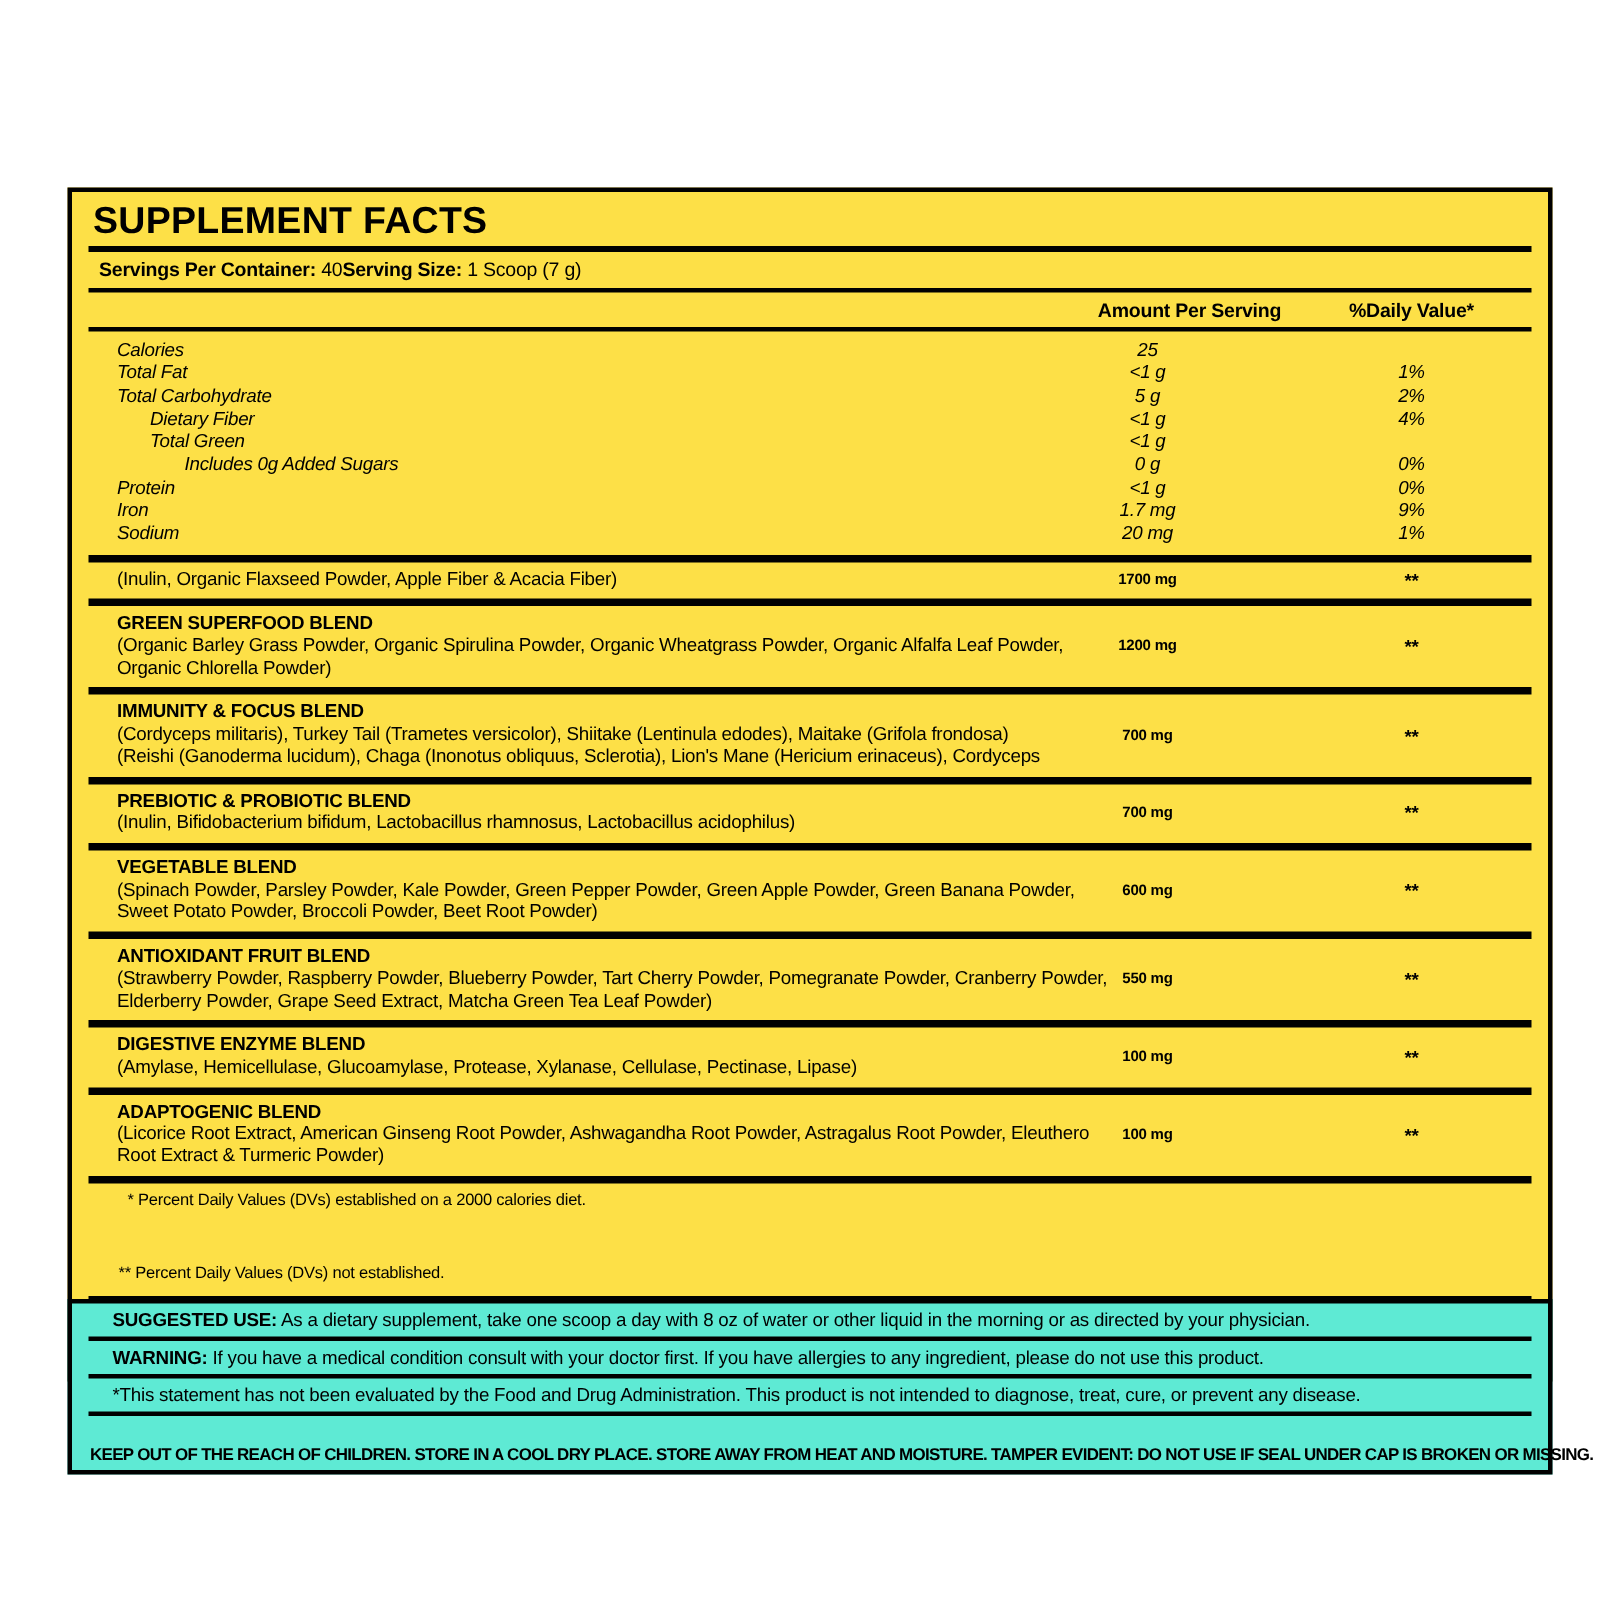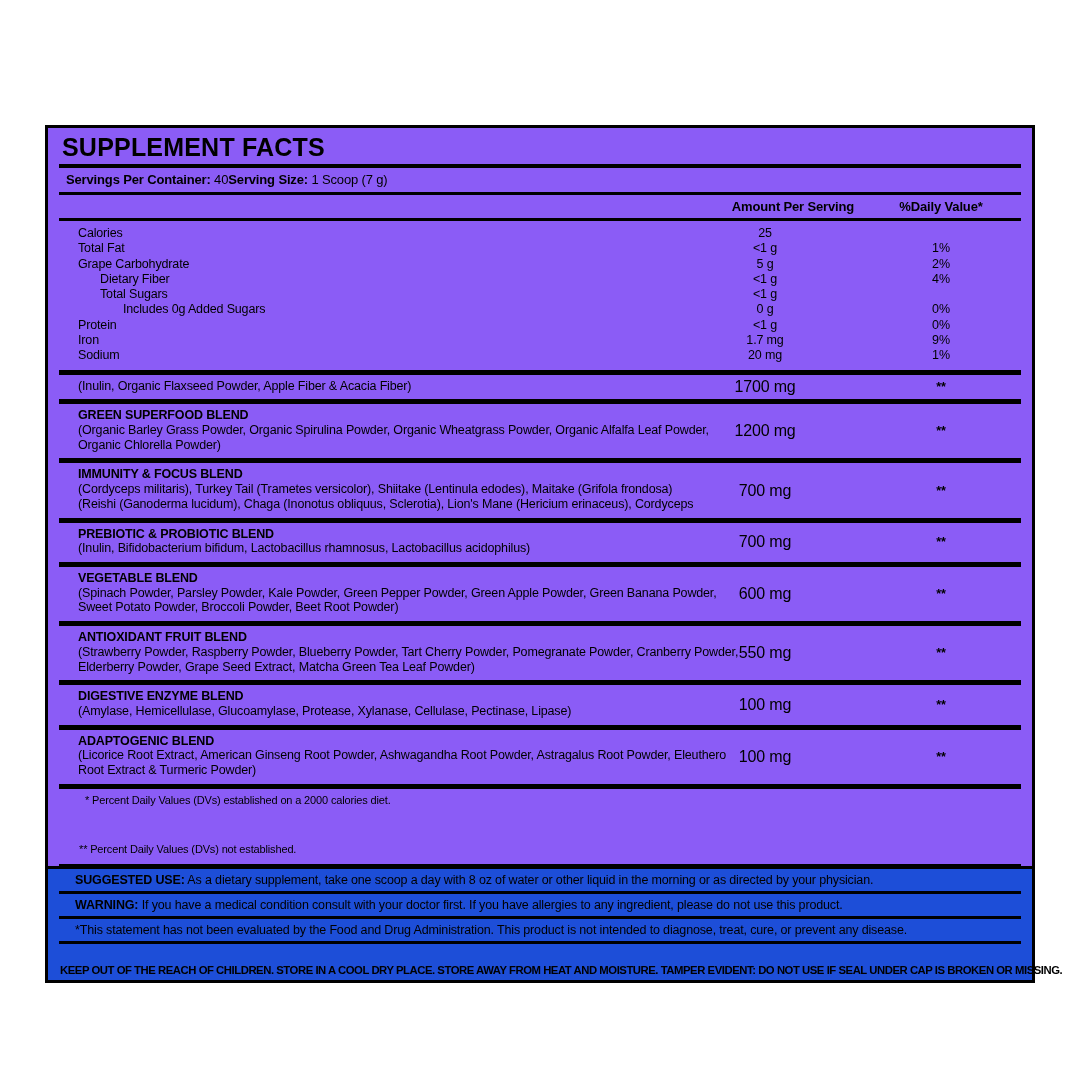--- a/index.html
+++ b/index.html
@@ -1,44 +1,44 @@
 <!DOCTYPE html>
 <html><head>
 <meta charset="utf-8">
 <style>
   html,body{margin:0;padding:0;background:#fff;}
   body{width:1080px;height:1080px;position:relative;font-family:"Liberation Sans",sans-serif;color:#000;letter-spacing:-0.15px;}
-  .facts-box{position:absolute;left:45px;top:125px;width:990px;box-sizing:border-box;border:3px solid #000;background:#8b5cf6;}
+  .facts-box{position:absolute;left:45px;top:125px;width:990px;box-sizing:border-box;border:3px solid #000;background:#fde047;}
   .inner{padding:0 11px 6px 11px;}
   .title{font-size:25px;font-weight:bold;letter-spacing:0.2px;padding:5px 0 2px 3px;}
   .rule{height:3px;background:#000;}
   .rule4{height:4px;background:#000;}
   .bar{height:5px;background:#000;}
   .serving-row{font-size:13px;padding:4px 0 5px 7px;}
   .serving-row b{margin-left:0;}
   .serving-size{margin-left:34px;}
   .hdr-row{position:relative;height:23px;}
   .hdr-amt{position:absolute;left:638px;width:192px;top:4px;text-align:center;font-weight:bold;font-size:13px;}
   .hdr-dv{position:absolute;left:802px;width:160px;top:4px;text-align:center;font-weight:bold;font-size:13px;}
   .nutrients{padding:5px 0 6px 0;}
-  .n-row{display:grid;grid-template-columns:1fr 192px 160px;font-size:12.5px;line-height:15.3px;}
+  .n-row{display:grid;grid-template-columns:1fr 192px 160px;font-size:12.5px;line-height:15.3px;font-style:italic;}
   .n-name{padding-left:19px;}
   .indent-1 .n-name{padding-left:41px;}
   .indent-2 .n-name{padding-left:64px;}
   .n-amt,.n-dv{text-align:center;}
   .blend{position:relative;padding:4px 0 6px 0;}
   .b-left{padding-left:19px;font-size:12.5px;line-height:14.7px;width:672px;}
   .b-head{font-weight:bold;}
-  .b-amt{position:absolute;left:610px;width:192px;top:50%;transform:translateY(-50%);text-align:center;font-weight:normal;font-size:16px;}
+  .b-amt{position:absolute;left:610px;width:192px;top:50%;transform:translateY(-50%);text-align:center;font-weight:bold;font-size:10px;}
   .b-dv{position:absolute;left:802px;width:160px;top:50%;transform:translateY(-50%);text-align:center;font-weight:bold;font-size:12.5px;}
   .footnotes{padding:5px 0 7px 0;font-size:11px;line-height:13.5px;}
   .fn-0{padding-left:26px;}
   .fn-1{padding-left:20px;margin-top:36px;}
   .other{padding:6px 0 7px 19px;font-size:12.5px;line-height:15.5px;}
-  .notice-box{position:absolute;left:45px;top:866px;width:990px;box-sizing:border-box;border:3px solid #000;background:#1d4ed8;}
+  .notice-box{position:absolute;left:45px;top:866px;width:990px;box-sizing:border-box;border:3px solid #000;background:#5eead4;}
   .notice-inner{padding:0 11px;}
   .notice-row{font-size:12.5px;padding:4px 0 4px 16px;}
   .notice-rule{height:3px;background:#000;}
   .notice-strong{font-size:11.3px;font-weight:bold;letter-spacing:-0.45px;padding-left:1px;white-space:nowrap;margin-top:16px;}
 </style>
 </head>
 <body>
 
 <div class="facts-box">
   <div class="inner">
@@ -58,31 +58,31 @@
     <div class="n-name">Calories</div>
     <div class="n-amt">25</div>
     <div class="n-dv"></div>
   </div>
         <div class="n-row indent-0">
     <div class="n-name">Total Fat</div>
     <div class="n-amt">&lt;1 g</div>
     <div class="n-dv">1%</div>
   </div>
         <div class="n-row indent-0">
-    <div class="n-name">Grape Carbohydrate</div>
+    <div class="n-name">Total Carbohydrate</div>
     <div class="n-amt">5 g</div>
     <div class="n-dv">2%</div>
   </div>
         <div class="n-row indent-1">
     <div class="n-name">Dietary Fiber</div>
     <div class="n-amt">&lt;1 g</div>
     <div class="n-dv">4%</div>
   </div>
         <div class="n-row indent-1">
-    <div class="n-name">Total Sugars</div>
+    <div class="n-name">Total Green</div>
     <div class="n-amt">&lt;1 g</div>
     <div class="n-dv"></div>
   </div>
         <div class="n-row indent-2">
     <div class="n-name">Includes 0g Added Sugars</div>
     <div class="n-amt">0 g</div>
     <div class="n-dv">0%</div>
   </div>
         <div class="n-row indent-0">
     <div class="n-name">Protein</div>

